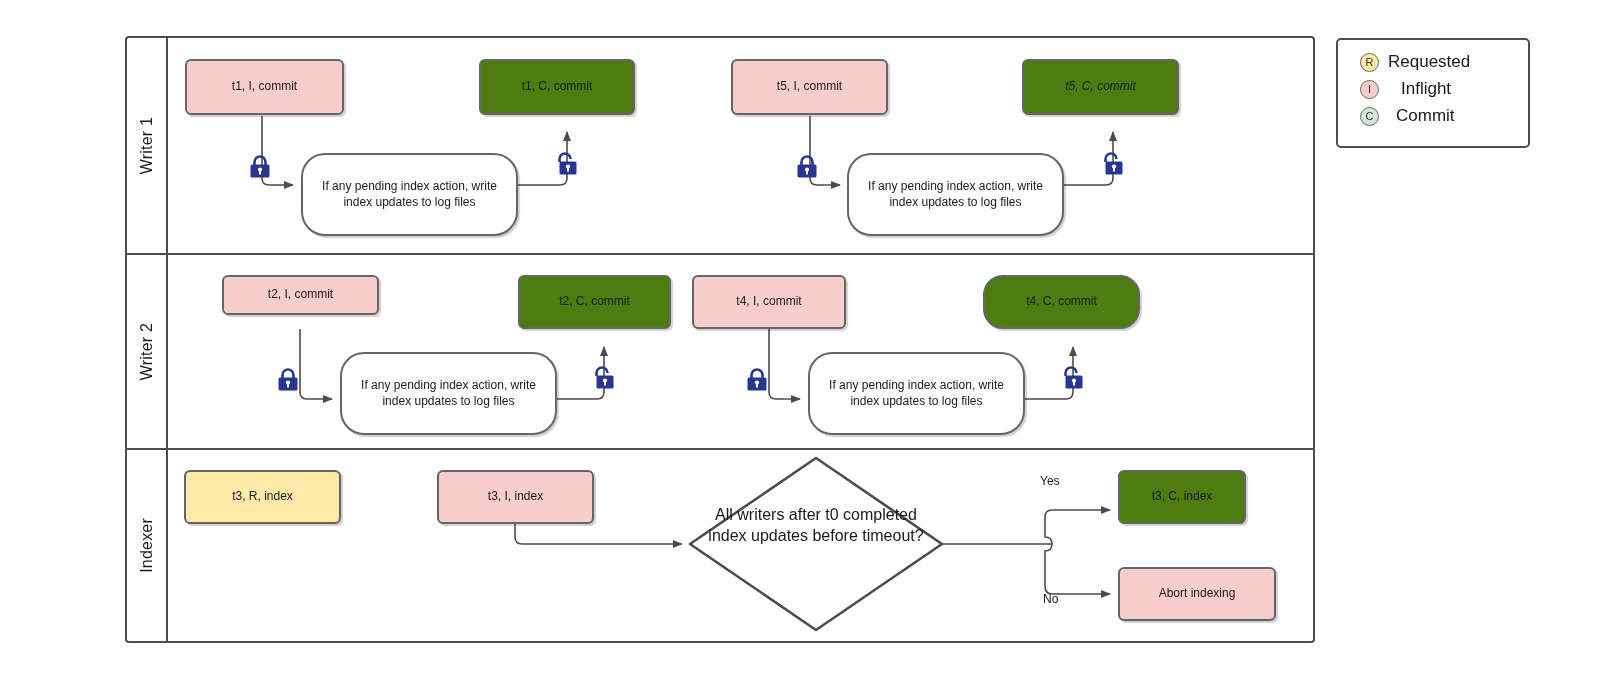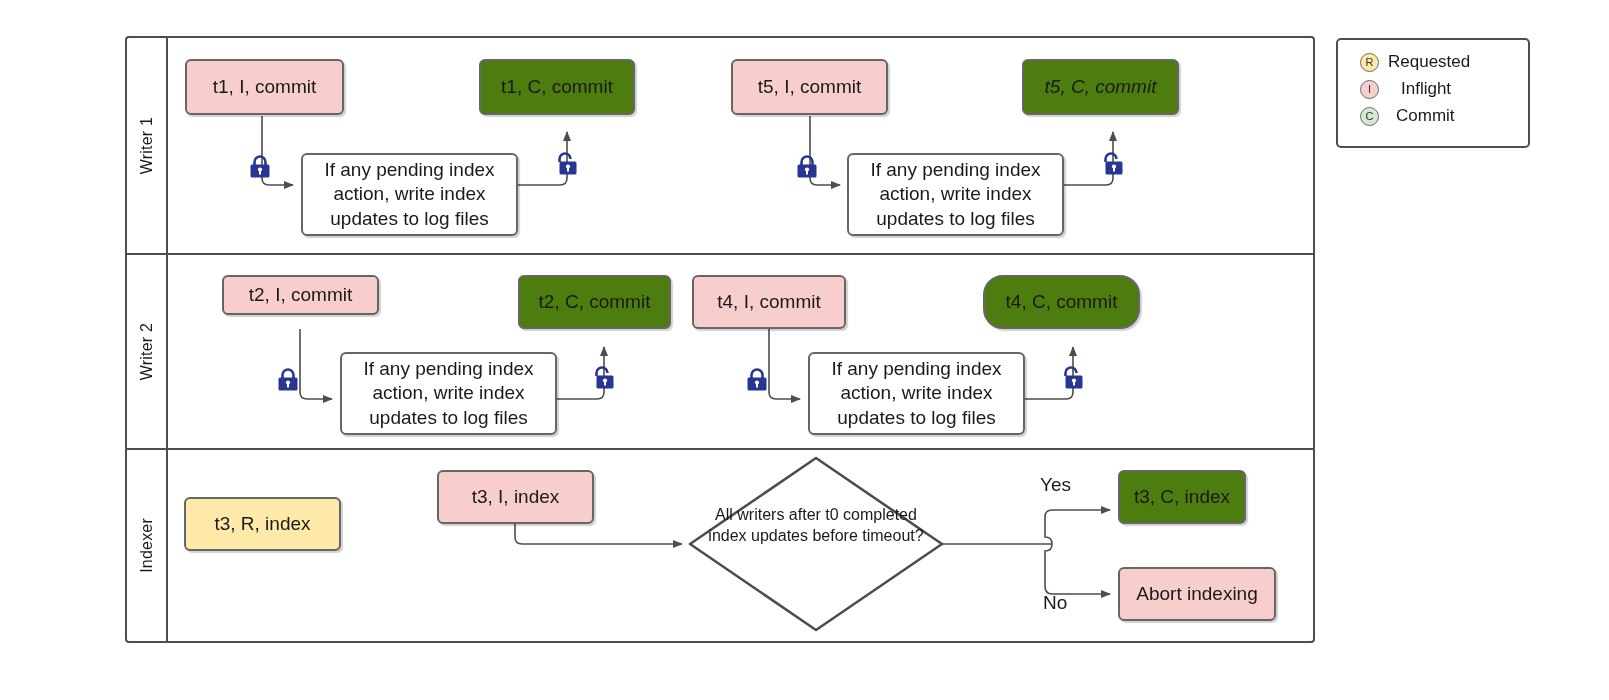--- a/index.html
+++ b/index.html
@@ -63,30 +63,30 @@
   
   .node {
     position: absolute;
     box-sizing: border-box;
     border: 2px solid #666666;
     border-radius: 6px;
     display: flex;
     align-items: center;
     justify-content: center;
     text-align: center;
-    font-size: 19px;
+    font-size: 12px;
     color: #1a1a1a;
     line-height: 1.28;
     padding: 2px 6px;
     box-shadow: 2px 2px 1px rgba(0,0,0,0.18);
   }
   .n-red   { background: #f8cecc; }
   .n-green { background: #4d7c0f; }
   .n-yellow{ background: #ffe9a8; }
-  .n-white { background: #ffffff; }
+  .n-white { background: #ffffff; border-radius: 24px; }
 
   
   #wires {
     position: absolute;
     left: 0; top: 0;
     width: 1609px;
     height: 700px;
     pointer-events: none;
   }
   .wire {
@@ -95,21 +95,21 @@
     stroke-width: 1.6;
   }
   .diamond-shape {
     fill: #ffffff;
     stroke: #4d4d4d;
     stroke-width: 2.6;
     stroke-linejoin: round;
   }
   .edge-label {
     position: absolute;
-    font-size: 19px;
+    font-size: 12px;
     color: #1a1a1a;
     white-space: nowrap;
   }
   .diamond-text {
     position: absolute;
     text-align: center;
     font-size: 16px;
     color: #1a1a1a;
     line-height: 1.3;
     white-space: pre-line;
@@ -302,21 +302,21 @@
   </div>
   <div class="lock" style="left:1062px; top:366px;">
     <svg viewBox="0 0 22 24" width="22" height="24">
       <path d="M3.5,10 v-3 a5.5,5.5 0 0 1 11,0" fill="none" stroke="#283593" stroke-width="2.6"></path>
       <rect x="3.5" y="9.5" width="17" height="13" rx="1.5" fill="#283593"></rect>
       <circle cx="12" cy="14.5" r="2.1" fill="#ffffff"></circle>
       <rect x="11" y="15.5" width="2" height="4" fill="#ffffff"></rect>
     </svg>
   </div>
 
-  <div class="node n-yellow" style="left:184px; top:470px; width:157px; height:54px;margin-top:27px;">t3, R, index</div>
+  <div class="node n-yellow" style="left:184px; top:470px; width:157px; height:54px;">t3, R, index</div>
 
   <div class="node n-red" style="left:437px; top:470px; width:157px; height:54px;">t3, I, index</div>
 
   <div class="diamond-text" style="left:698px; top:505px; width:236px;">All writers after t0 completed index updates before timeout?</div>
 
   <div class="edge-label" style="left:1040px; top:474px;">Yes</div>
 
   <div class="edge-label" style="left:1043px; top:592px;">No</div>
 
   <div class="node n-green" style="left:1118px; top:470px; width:128px; height:54px;">t3, C, index</div>

